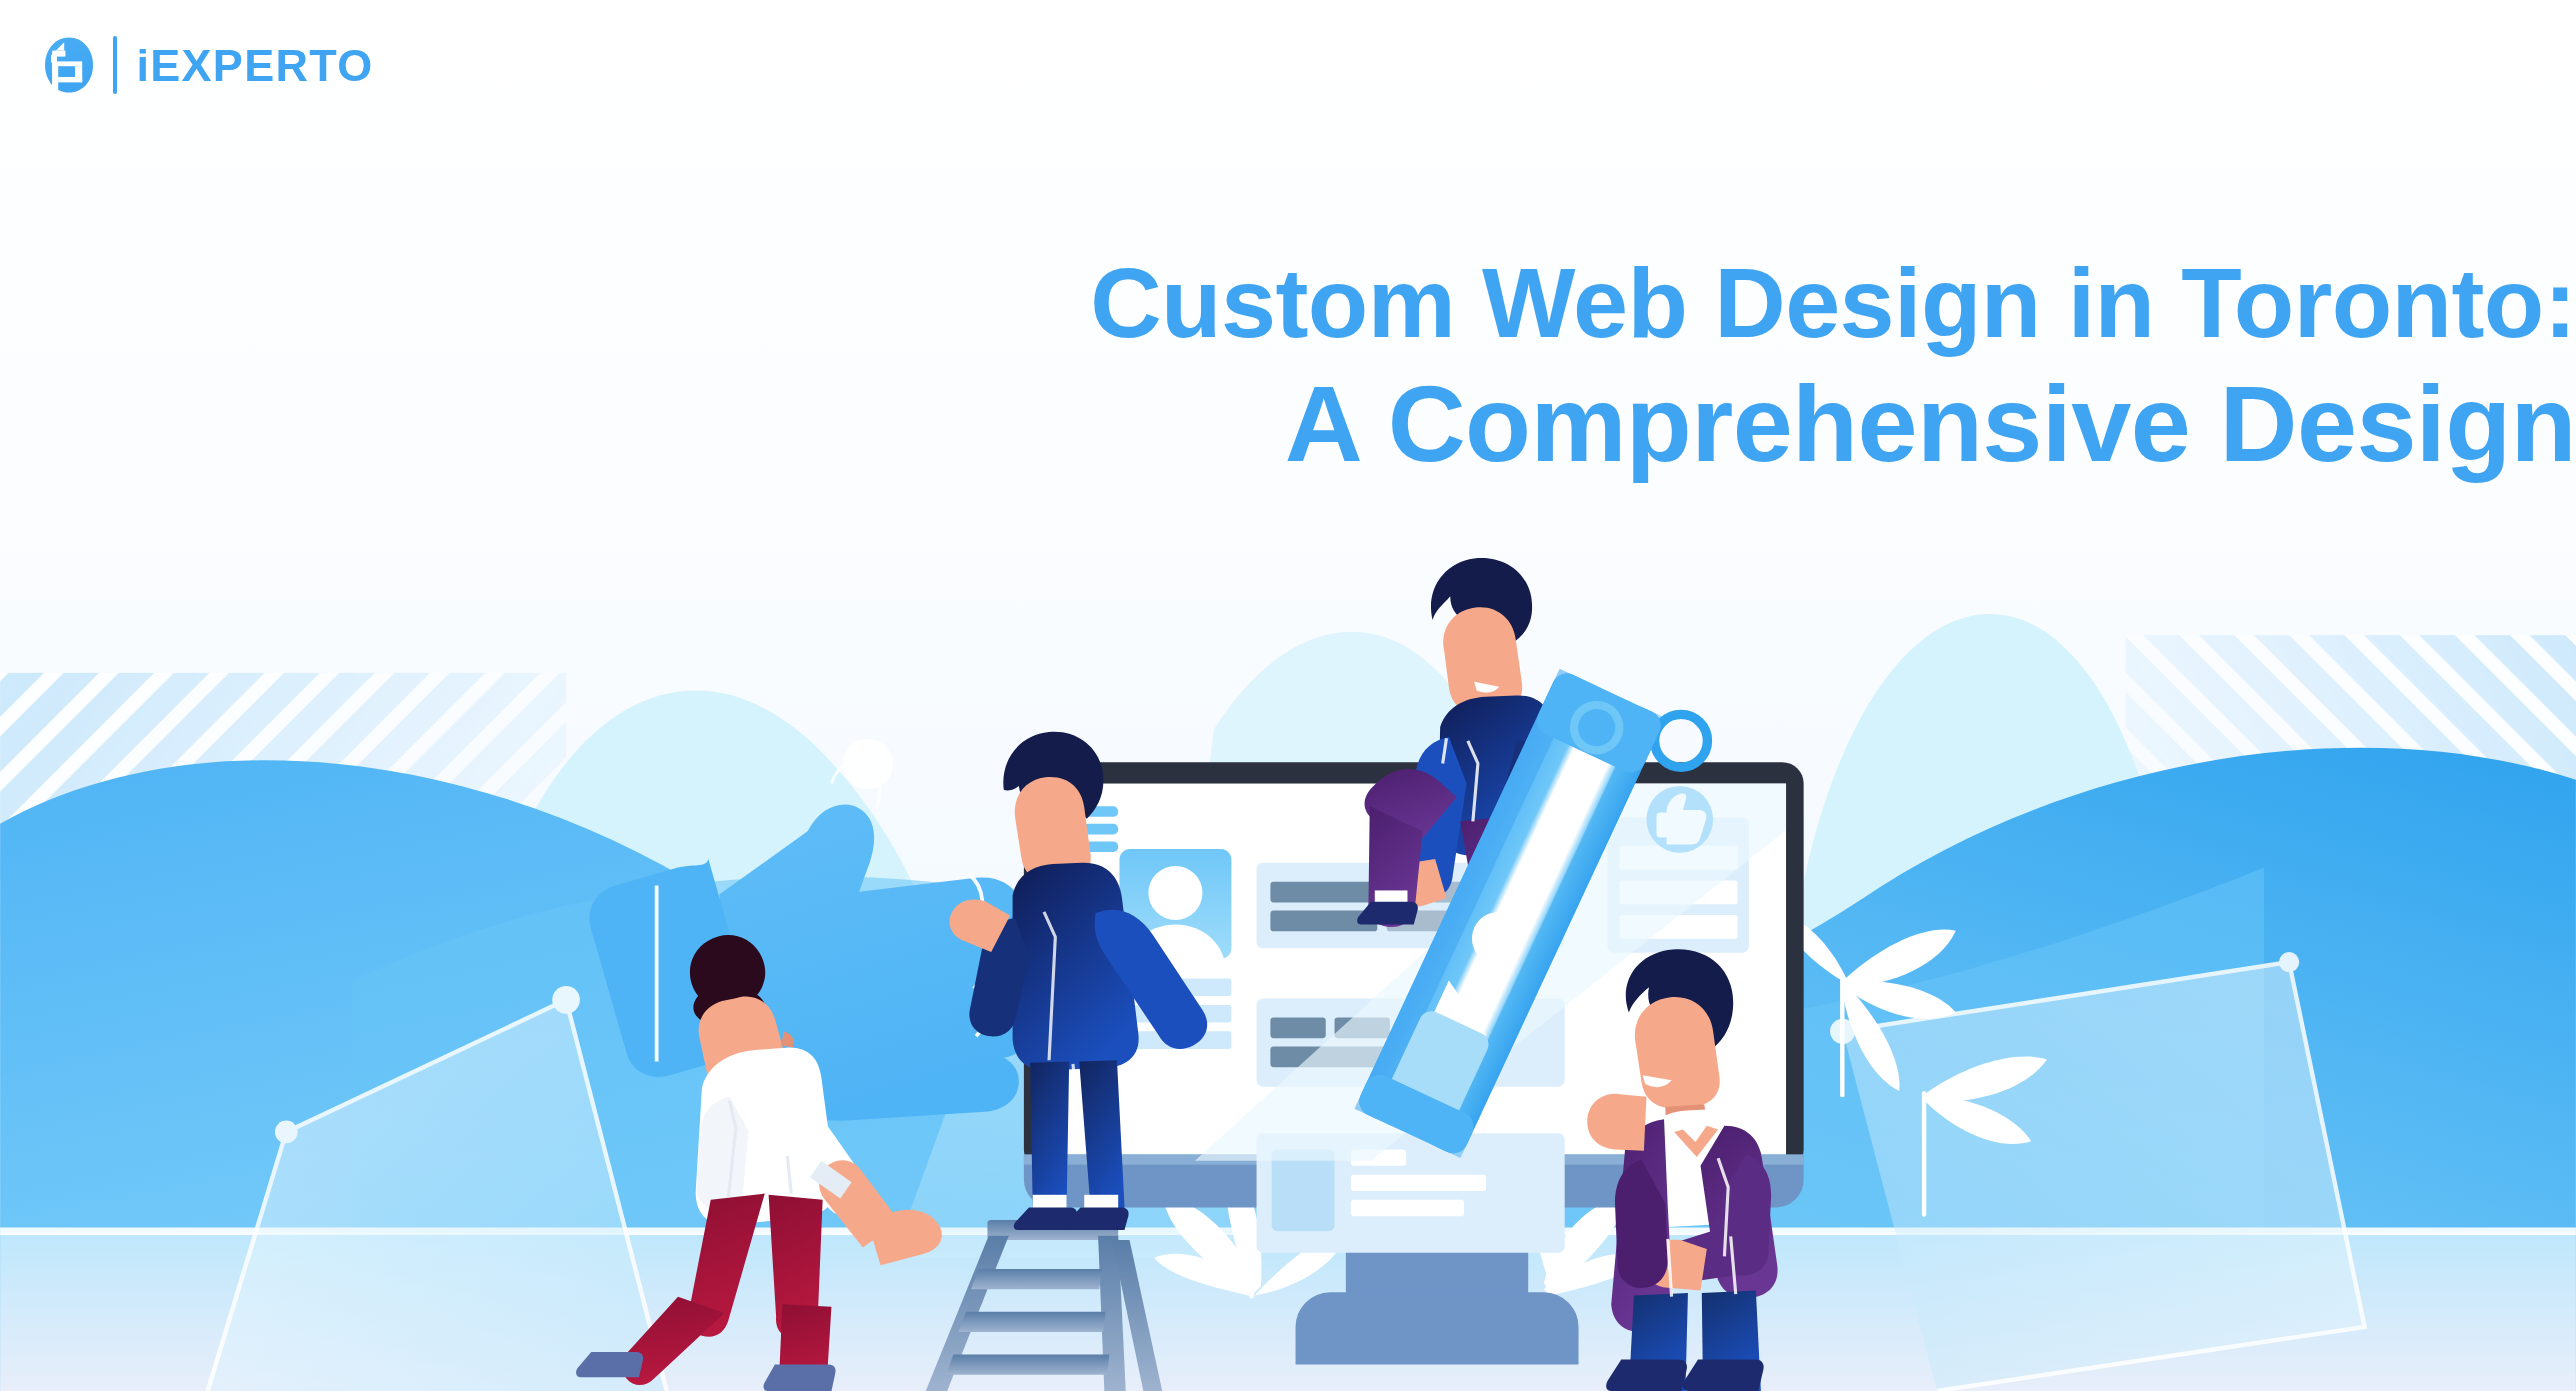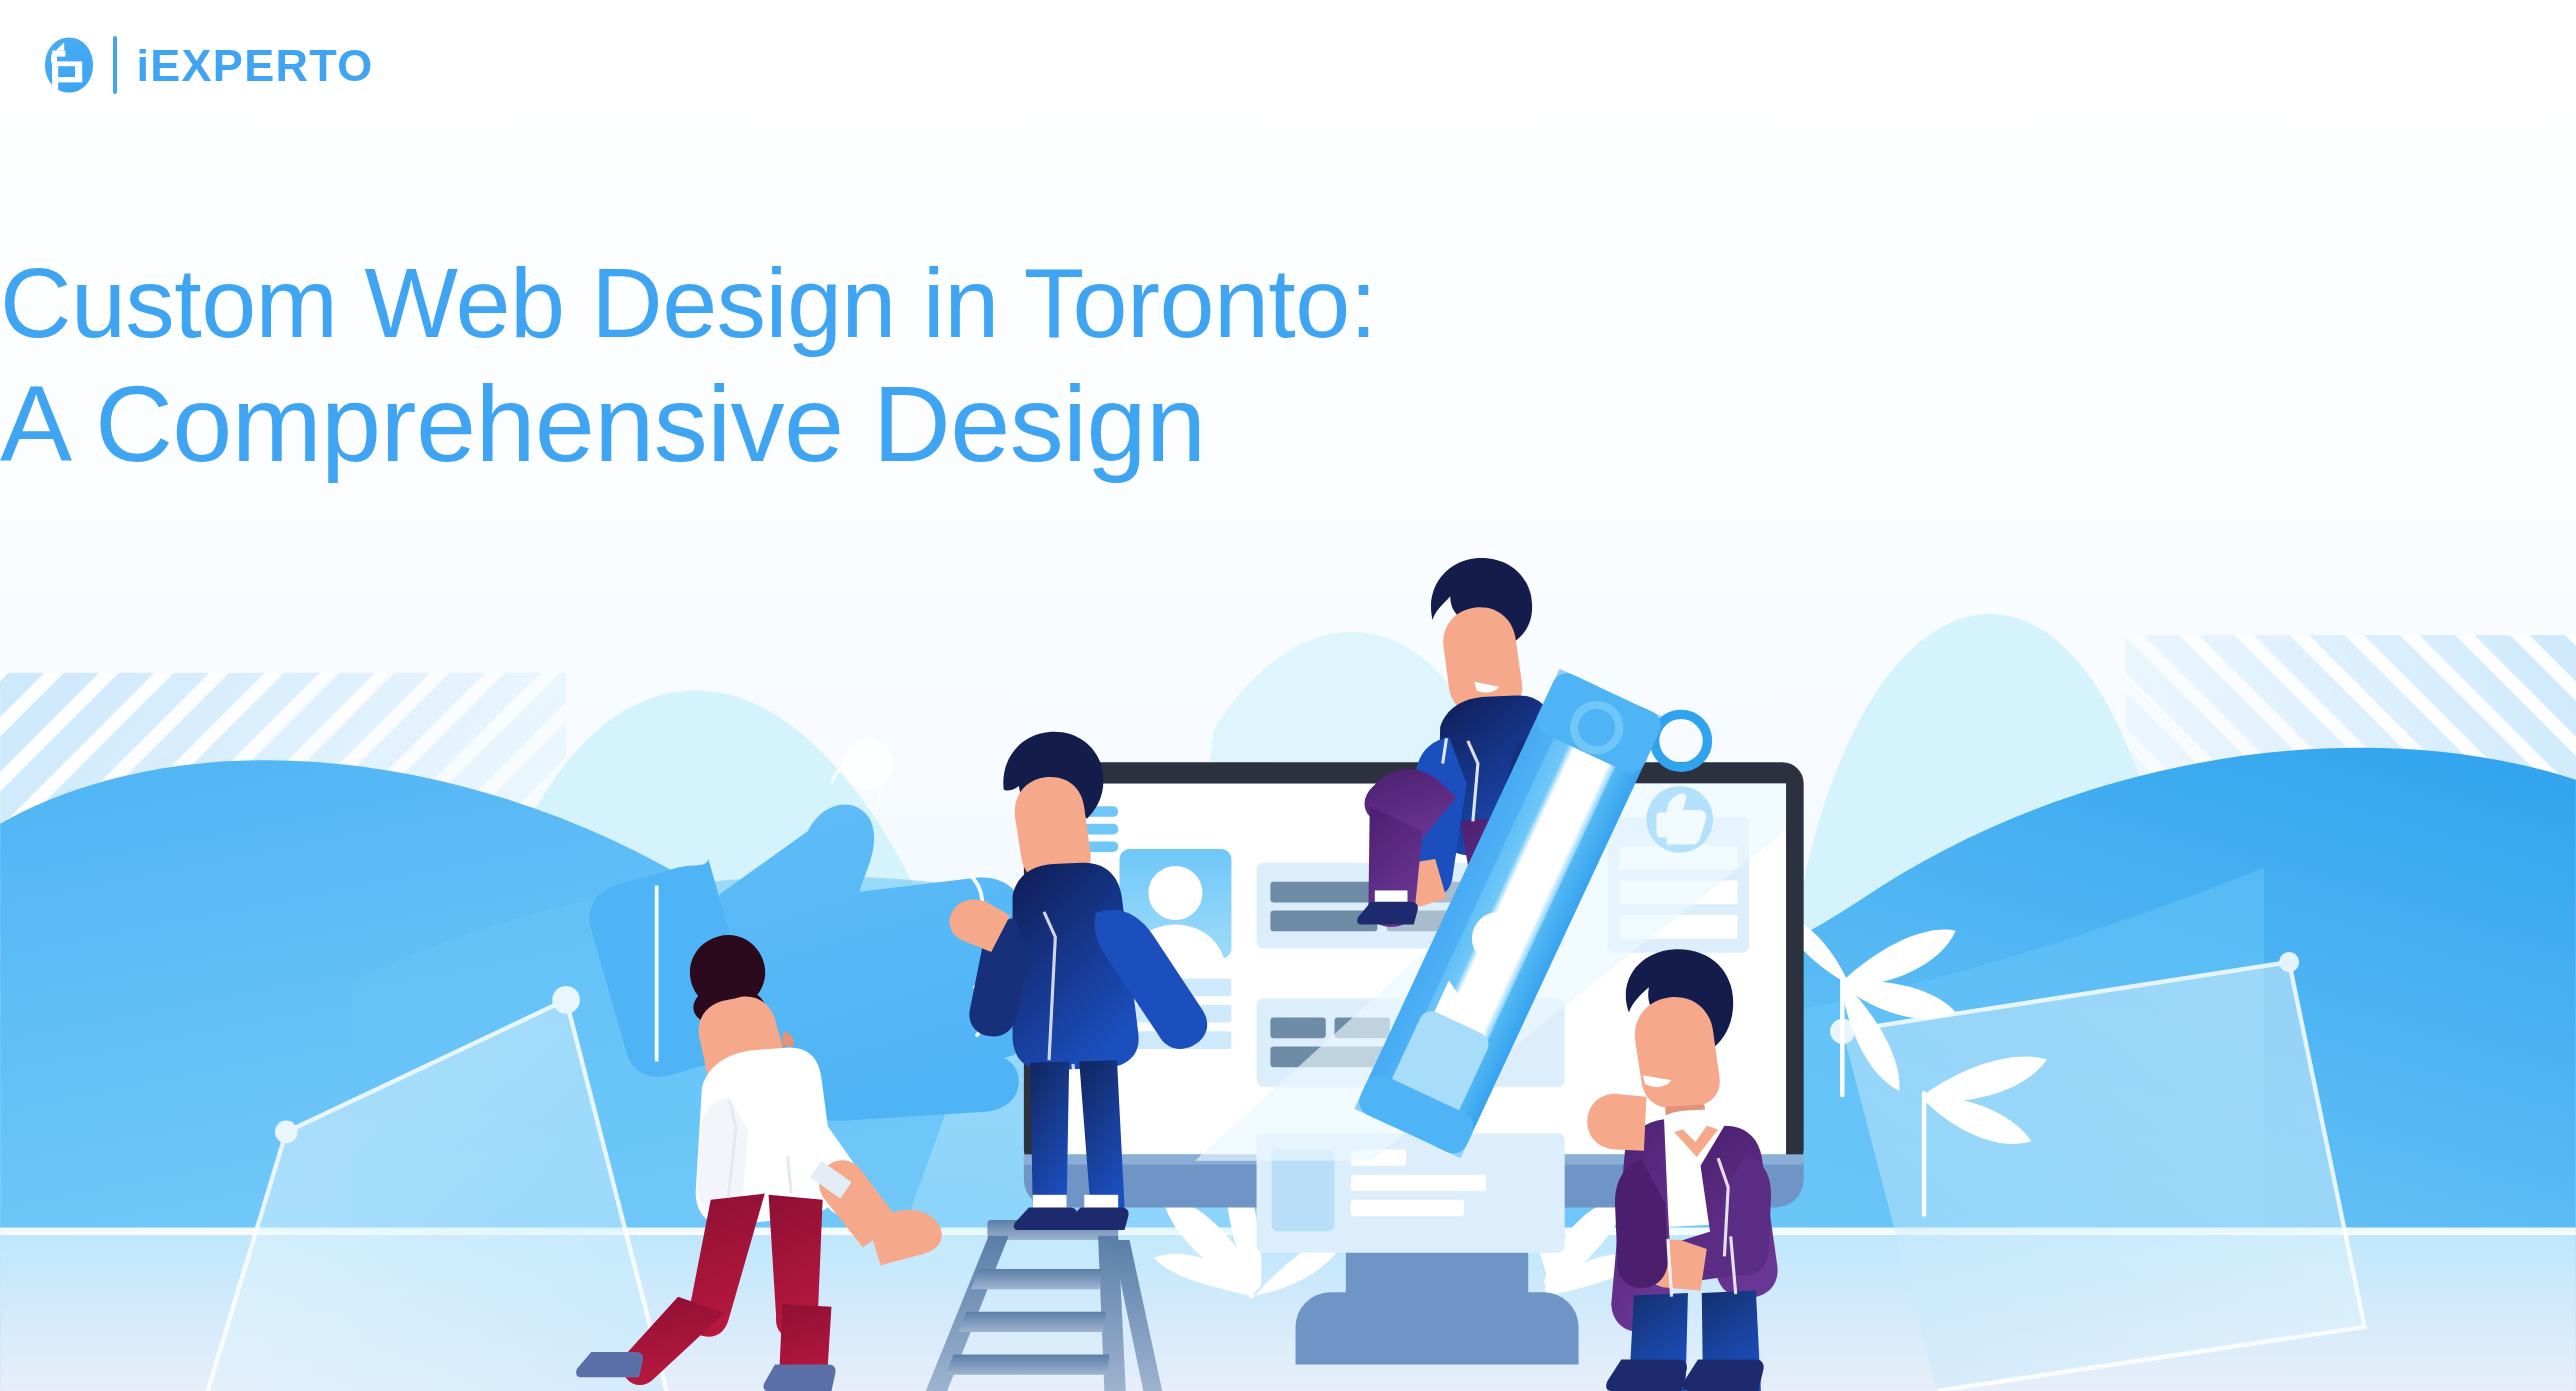--- a/index.html
+++ b/index.html
@@ -32,24 +32,24 @@
   .brand-word{
     font-family:"Liberation Sans", sans-serif;
     font-size:45px;font-weight:700;letter-spacing:1.3px;
     color:#3FA4F2;line-height:1;white-space:nowrap;
     position:relative;
   }
 
   
   .headline{
     position:absolute;left:0;right:0;top:233px;
-    text-align:left;z-index:40;
+    text-align:right;z-index:40;
     color:#3FA4F2;
     font-family:"Liberation Sans", sans-serif;
-    font-weight:400;
+    font-weight:700;
     line-height:1.16;
     letter-spacing:-0.6px;
   }
   .headline .l1{display:block;font-size:99px;}
   .headline .l2{display:block;font-size:108px;}
 </style>
 </head>
 <body>
 
 <div class="stage">

